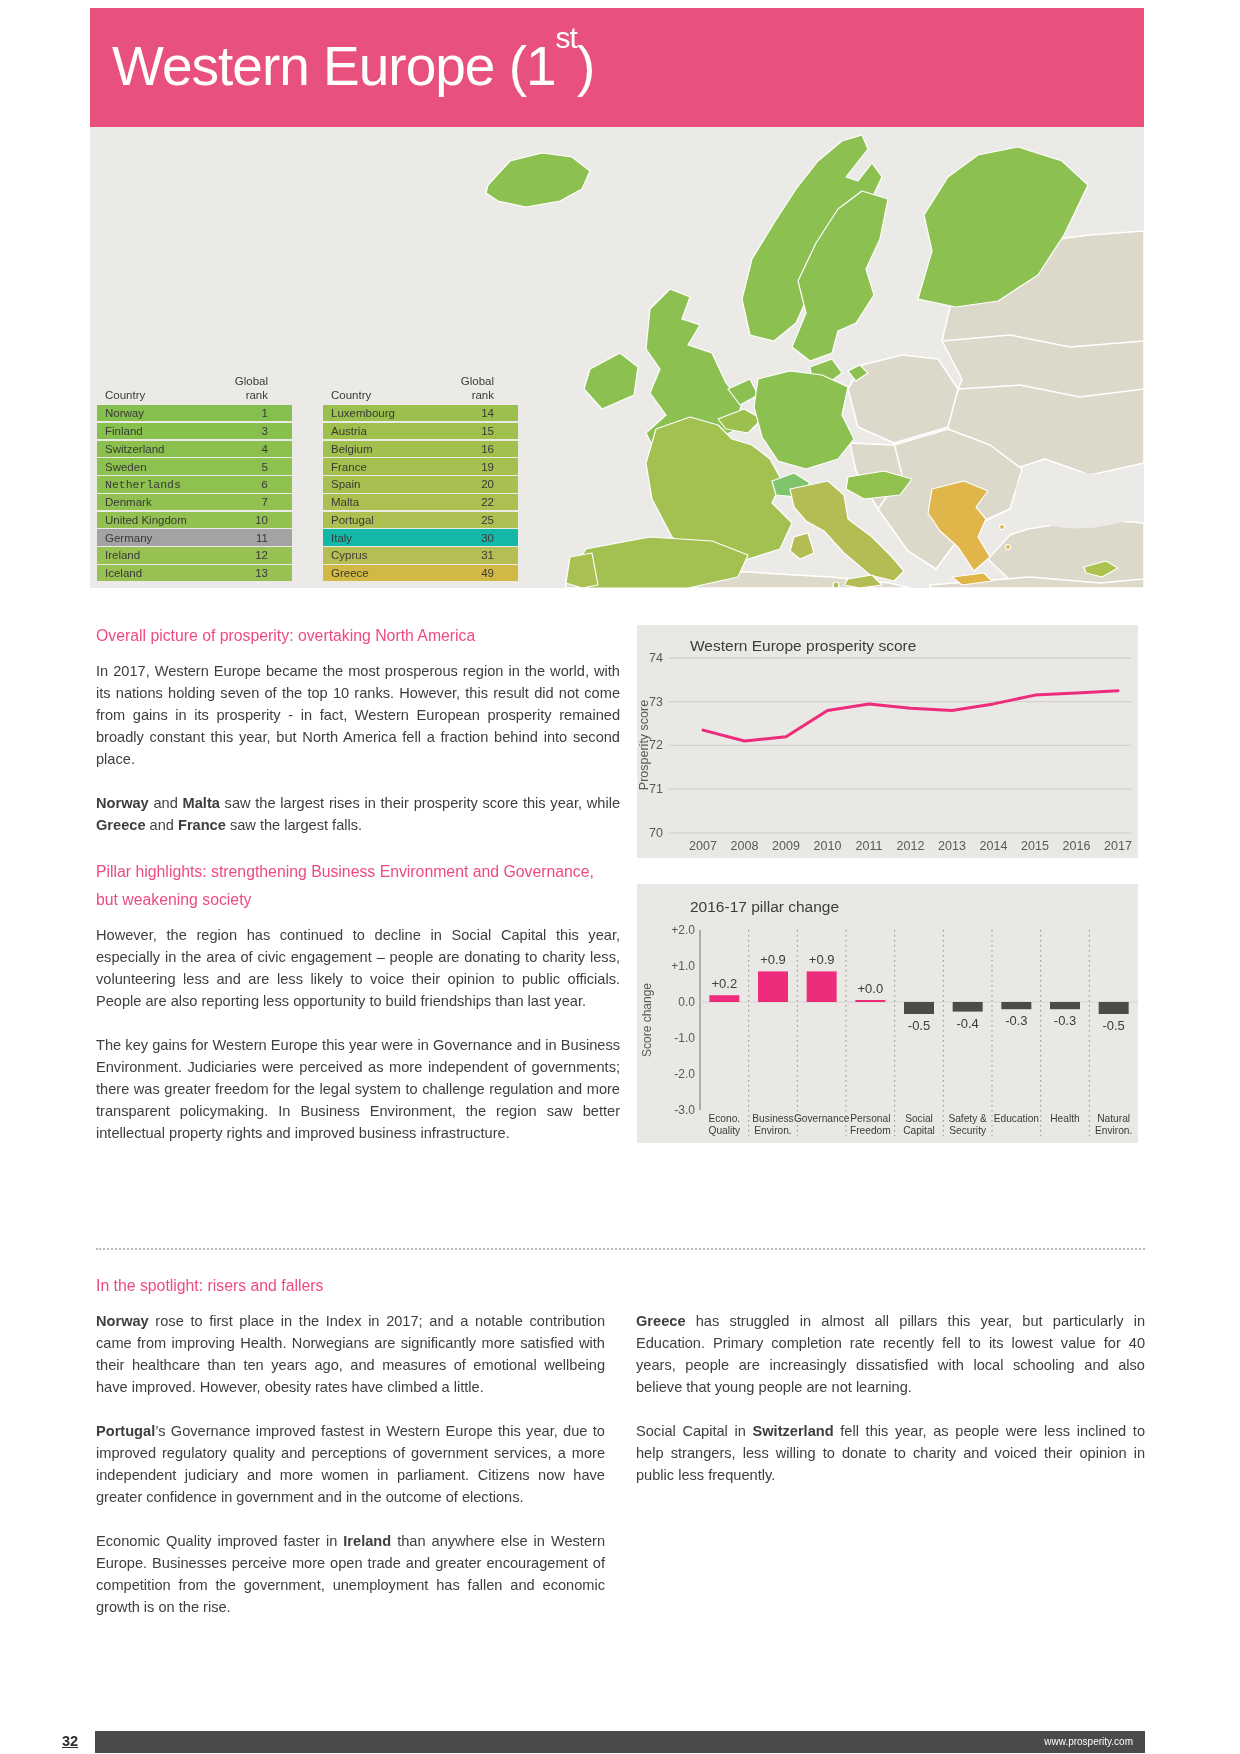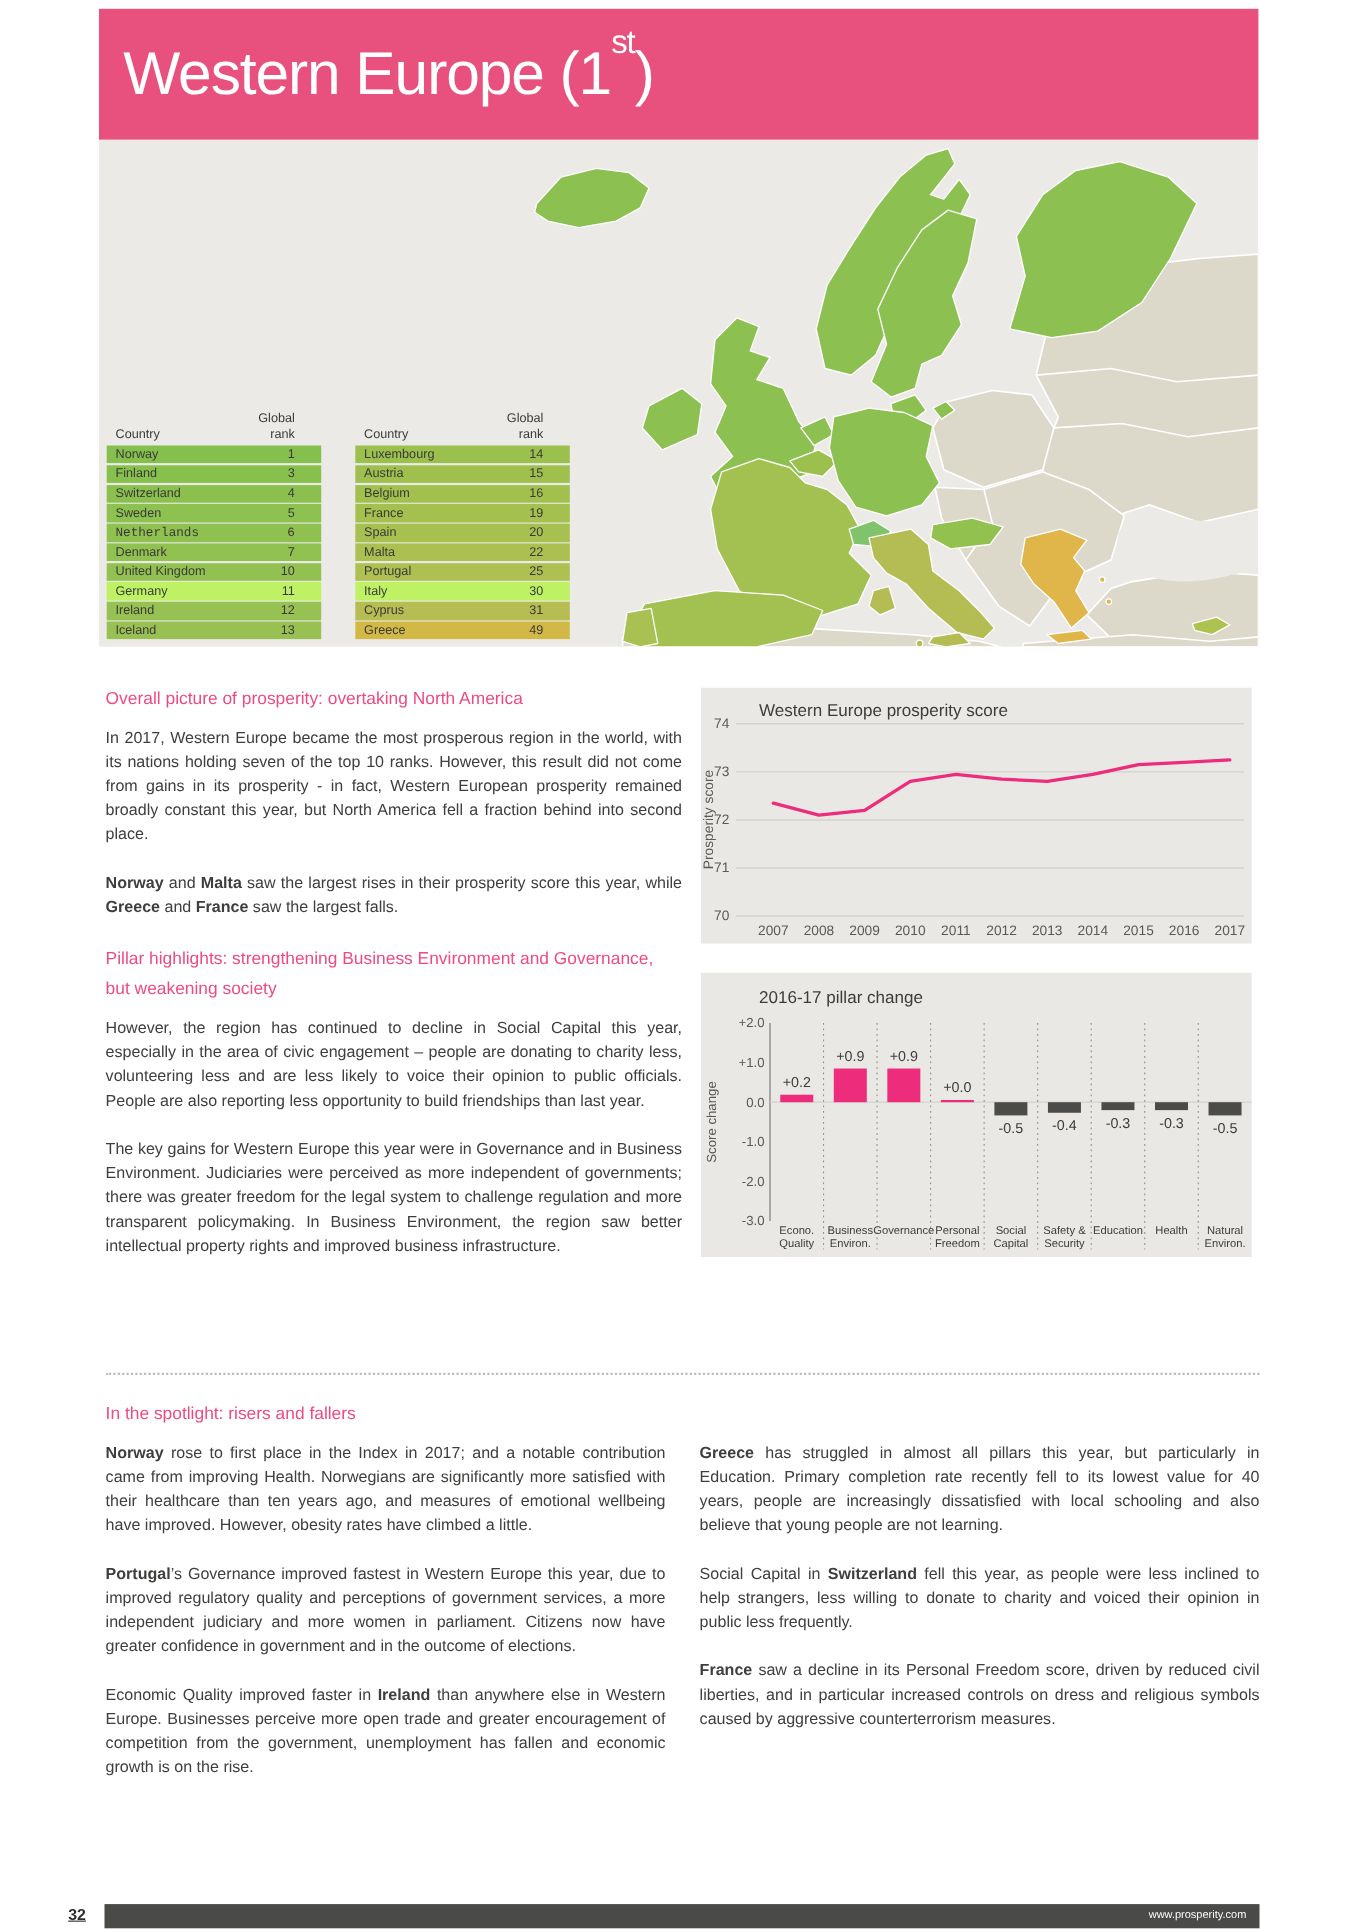--- a/index.html
+++ b/index.html
@@ -136,21 +136,21 @@
           <span class="rank">6</span>
         </div>
         <div class="rt-row" style="background: rgb(145, 193, 81);">
           <span class="cname">Denmark</span>
           <span class="rank">7</span>
         </div>
         <div class="rt-row" style="background: rgb(147, 193, 81);">
           <span class="cname">United Kingdom</span>
           <span class="rank">10</span>
         </div>
-        <div class="rt-row" style="background: #bef264;">
+        <div class="rt-row" style="background: #a3a3a3;">
           <span class="cname">Germany</span>
           <span class="rank">11</span>
         </div>
         <div class="rt-row" style="background: rgb(151, 193, 82);">
           <span class="cname">Ireland</span>
           <span class="rank">12</span>
         </div>
         <div class="rt-row" style="background: rgb(153, 192, 83);">
           <span class="cname">Iceland</span>
           <span class="rank">13</span>
@@ -184,21 +184,21 @@
           <span class="rank">20</span>
         </div>
         <div class="rt-row" style="background: rgb(171, 192, 80);">
           <span class="cname">Malta</span>
           <span class="rank">22</span>
         </div>
         <div class="rt-row" style="background: rgb(174, 192, 81);">
           <span class="cname">Portugal</span>
           <span class="rank">25</span>
         </div>
-        <div class="rt-row" style="background: #bef264;">
+        <div class="rt-row" style="background: #14b8a6;">
           <span class="cname">Italy</span>
           <span class="rank">30</span>
         </div>
         <div class="rt-row" style="background: rgb(182, 189, 83);">
           <span class="cname">Cyprus</span>
           <span class="rank">31</span>
         </div>
         <div class="rt-row" style="background: rgb(210, 185, 69);">
           <span class="cname">Greece</span>
           <span class="rank">49</span>
@@ -300,21 +300,20 @@
   <div class="divider"></div>
   <div class="spothead pinkhead">In the spotlight: risers and fallers</div>
   <div class="spotcol col-l" id="spot-left">
       <p><span class="b">Norway</span><span> rose to first place in the Index in 2017; and a notable contribution came from improving Health. Norwegians are significantly more satisfied with their healthcare than ten years ago, and measures of emotional wellbeing have improved. However, obesity rates have climbed a little.</span></p>
       <p><span class="b">Portugal</span><span>’s Governance improved fastest in Western Europe this year, due to improved regulatory quality and perceptions of government services, a more independent judiciary and more women in parliament. Citizens now have greater confidence in government and in the outcome of elections.</span></p>
       <p><span>Economic Quality improved faster in </span><span class="b">Ireland</span><span> than anywhere else in Western Europe. Businesses perceive more open trade and greater encouragement of competition from the government, unemployment has fallen and economic growth is on the rise.</span></p>
     </div>
   <div class="spotcol col-r" id="spot-right">
       <p><span class="b">Greece</span><span> has struggled in almost all pillars this year, but particularly in Education. Primary completion rate recently fell to its lowest value for 40 years, people are increasingly dissatisfied with local schooling and also believe that young people are not learning.</span></p>
       <p><span>Social Capital in </span><span class="b">Switzerland</span><span> fell this year, as people were less inclined to help strangers, less willing to donate to charity and voiced their opinion in public less frequently.</span></p>
-      <p><span class="b">France</span><span> saw a decline in its Personal Freedom score, driven by reduced civil liberties, and in particular increased controls on dress and religious symbols caused by aggressive counterterrorism measures.</span></p>
     </div>
 
   <div class="pagenum">32</div>
   <div class="footer-bar">
     <span class="footer-url">www.prosperity.com</span>
   </div>
 
 </div>
 
 </body></html>

